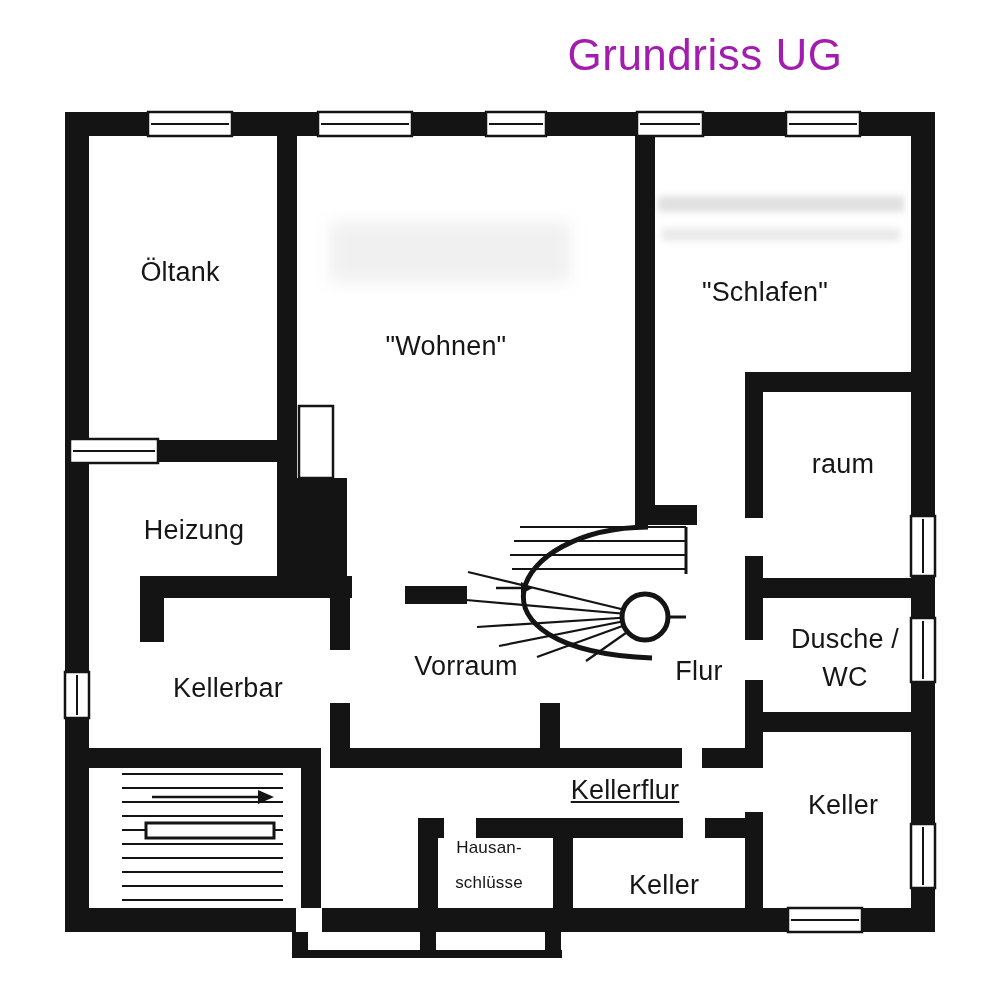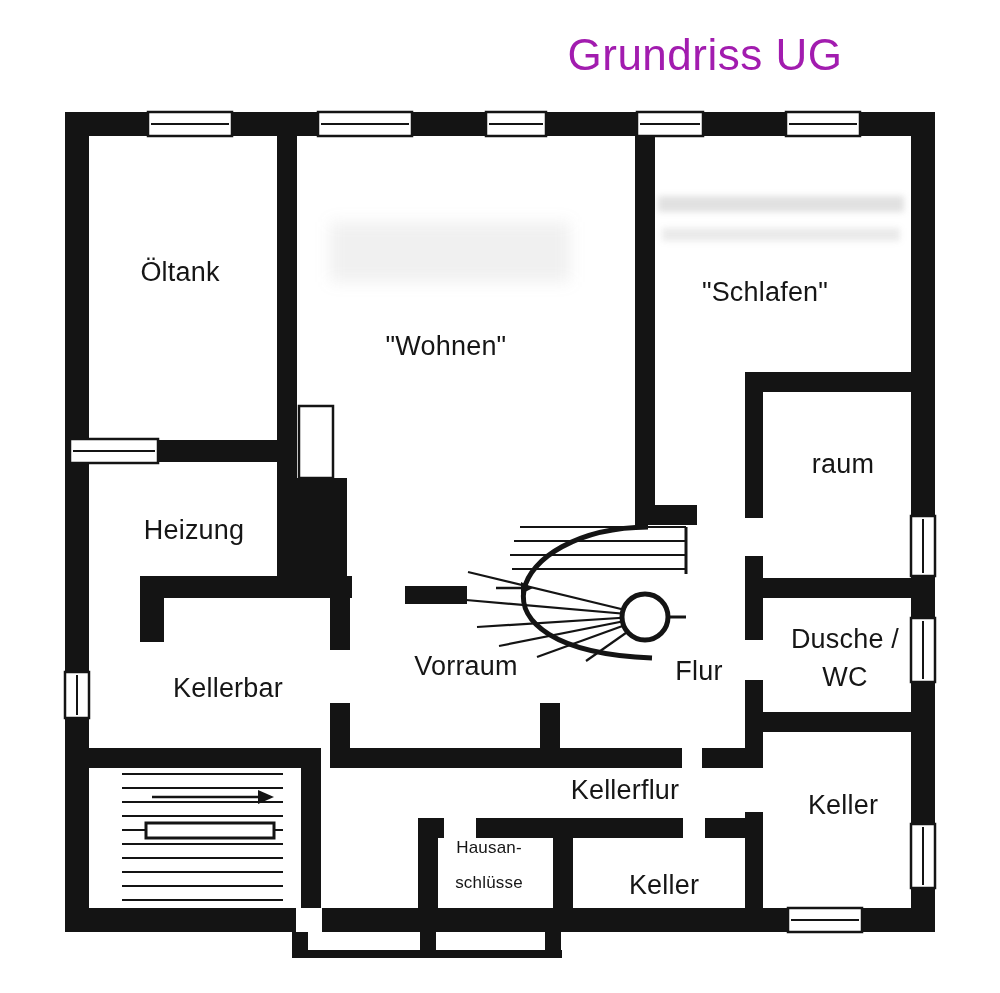--- a/index.html
+++ b/index.html
@@ -167,21 +167,21 @@
 
   <div class="lbl" style="left:128px;top:672px;width:200px;">Kellerbar</div>
   <div class="lbl" style="left:366px;top:650px;width:200px;">Vorraum</div>
   <div class="lbl" style="left:649px;top:655px;width:100px;">Flur</div>
 
   <div class="lbl two" style="left:765px;top:620px;width:160px;line-height:38px;">
     <div>Dusche /</div>
     <div>WC</div>
   </div>
 
-  <div class="lbl" style="left:525px;top:774px;width:200px;">Kellerflur</div>
+  <div class="lbl" style="left:525px;top:774px;width:200px;text-decoration:underline;">Kellerflur</div>
 
   <div class="lbl two" style="left:409px;top:830px;width:160px;font-size:17px;line-height:35px;">
     <div>Hausan-</div>
     <div>schlüsse</div>
   </div>
 
   <div class="lbl" style="left:589px;top:869px;width:150px;">Keller</div>
 
   <div class="lbl two" style="left:773px;top:785px;width:140px;line-height:41px;">
     <div>Keller</div>

